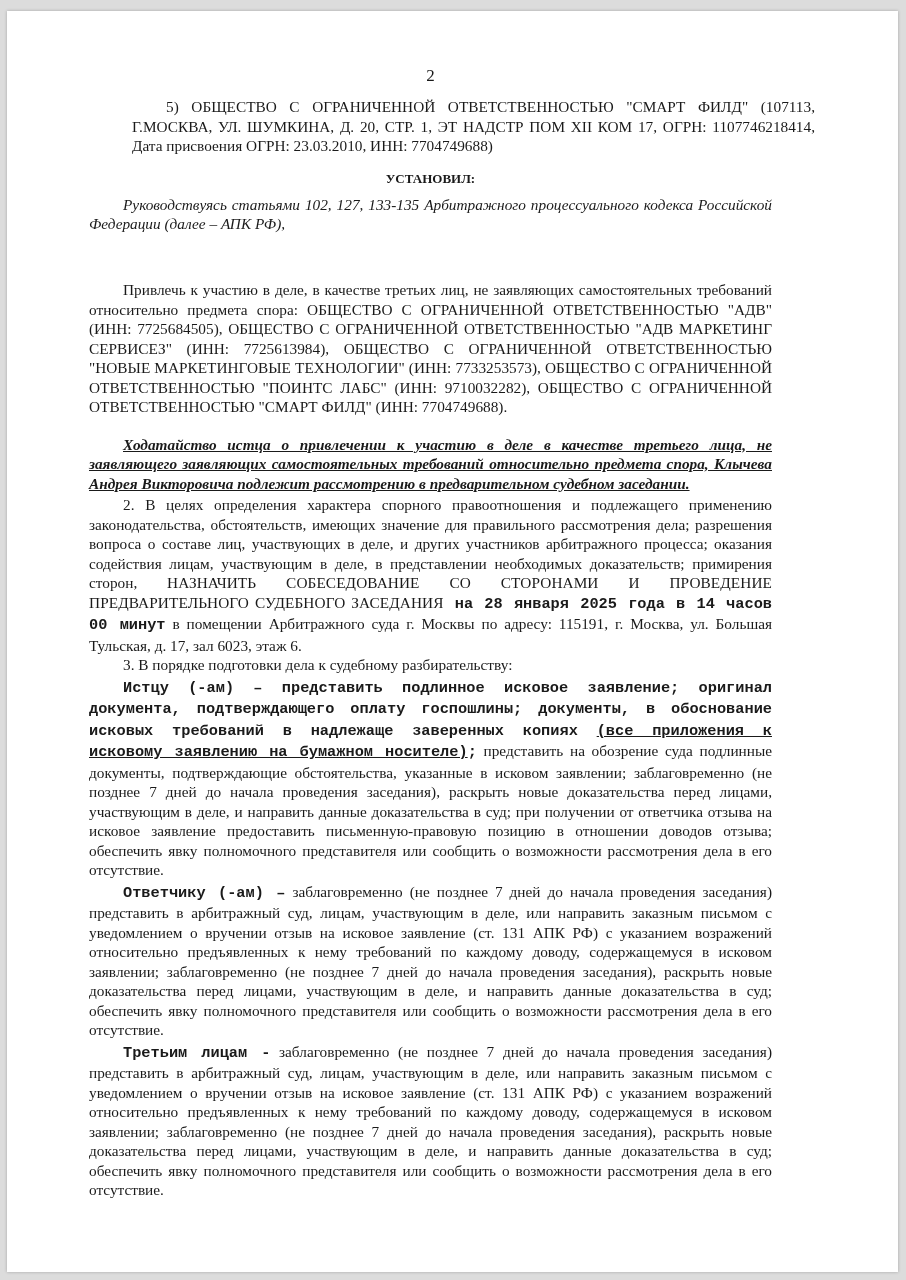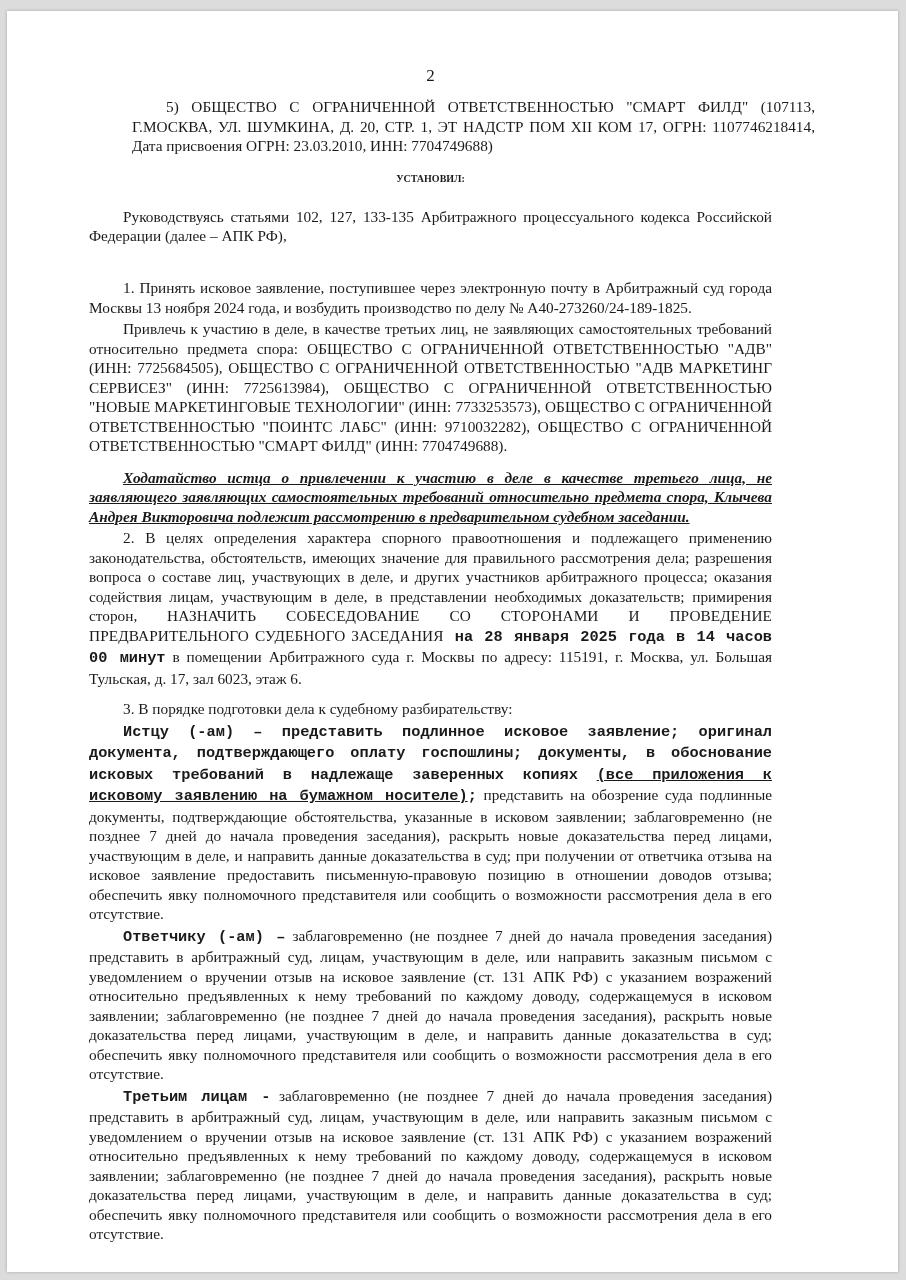--- a/index.html
+++ b/index.html
@@ -11,48 +11,47 @@
     position: absolute; left: 7px; top: 11px; width: 891px; height: 1261px;
     background: #ffffff; box-shadow: 0 0 3px rgba(0,0,0,0.25);
   }
   .content {
     position: absolute; left: 82px; top: 0; width: 683px;
     font-size: 15.3px; line-height: 19.5px; text-align: justify;
   }
   .page-num { position: absolute; left: 0; width: 683px; top: 55px; text-align: center; font-size: 17px; }
   .blk { position: absolute; left: 0; width: 683px; }
   p { margin: 0; text-indent: 34px; text-align: justify; }
-  .heading { text-align: center; font-weight: bold; text-indent: 0; font-size: 10px; }
+  .heading { text-align: center; font-weight: bold; text-indent: 0; font-size: 13px; }
   .caps { letter-spacing: 0.1px; }
   b { font-weight: bold; font-family: Liberation Mono, monospace; }
   .ul { text-decoration: underline; }
   .motion { font-weight: bold; font-style: italic; text-decoration: underline; }
 </style>
 </head>
 <body>
 
 <div class="page">
   <div class="content">
 
     <div class="page-num">2</div>
 
     <div class="blk" style="top:86px;margin-left:43px;">
       <p>5) ОБЩЕСТВО С ОГРАНИЧЕННОЙ ОТВЕТСТВЕННОСТЬЮ "СМАРТ ФИЛД" (107113, Г.МОСКВА, УЛ. ШУМКИНА, Д. 20, СТР. 1, ЭТ НАДСТР ПОМ XII КОМ 17, ОГРН: 1107746218414, Дата присвоения ОГРН: 23.03.2010, ИНН: 7704749688)</p>
     </div>
 
     <div class="blk" style="top:158px;">
       <p class="heading">УСТАНОВИЛ:</p>
-      <p style="margin-top:18px;">Руководствуясь статьями 102, 127, 133-135 Арбитражного процессуального кодекса Российской Федерации (далее – АПК РФ),</p>
+      <p style="margin-top:6px;font-style:italic;">Руководствуясь статьями 102, 127, 133-135 Арбитражного процессуального кодекса Российской Федерации (далее – АПК РФ),</p>
     </div>
 
     <div class="blk" style="top:267px;">
-      <p>1. Принять исковое заявление, поступившее через электронную почту в Арбитражный суд города Москвы 13 ноября 2024 года, и возбудить производство по делу № А40-273260/24-189-1825.</p>
       <p style="margin-top:2px;">Привлечь к участию в деле, в качестве третьих лиц, не заявляющих самостоятельных требований относительно предмета спора: ОБЩЕСТВО С ОГРАНИЧЕННОЙ ОТВЕТСТВЕННОСТЬЮ "АДВ" (ИНН: 7725684505), ОБЩЕСТВО С ОГРАНИЧЕННОЙ ОТВЕТСТВЕННОСТЬЮ "АДВ МАРКЕТИНГ СЕРВИСЕЗ" (ИНН: 7725613984), ОБЩЕСТВО С ОГРАНИЧЕННОЙ ОТВЕТСТВЕННОСТЬЮ "НОВЫЕ МАРКЕТИНГОВЫЕ ТЕХНОЛОГИИ" (ИНН: 7733253573), ОБЩЕСТВО С ОГРАНИЧЕННОЙ ОТВЕТСТВЕННОСТЬЮ "ПОИНТС ЛАБС" (ИНН: 9710032282), ОБЩЕСТВО С ОГРАНИЧЕННОЙ ОТВЕТСТВЕННОСТЬЮ "СМАРТ ФИЛД" (ИНН: 7704749688).</p>
-      <p style="margin-top:12px;"><span class="motion">Ходатайство истца о привлечении к участию в деле в качестве третьего лица, не заявляющего заявляющих самостоятельных требований относительно предмета спора, Клычева Андрея Викторовича подлежит рассмотрению в предварительном судебном заседании.</span></p>
+      <p style="margin-top:18px;"><span class="motion">Ходатайство истца о привлечении к участию в деле в качестве третьего лица, не заявляющего заявляющих самостоятельных требований относительно предмета спора, Клычева Андрея Викторовича подлежит рассмотрению в предварительном судебном заседании.</span></p>
       <p style="margin-top:2px;"><span>2. В целях определения характера спорного правоотношения и подлежащего применению законодательства, обстоятельств, имеющих значение для правильного рассмотрения дела; разрешения вопроса о составе лиц, участвующих в деле, и других участников арбитражного процесса; оказания содействия лицам, участвующим в деле, в представлении необходимых доказательств; примирения сторон, </span><span class="caps">НАЗНАЧИТЬ СОБЕСЕДОВАНИЕ СО СТОРОНАМИ И ПРОВЕДЕНИЕ ПРЕДВАРИТЕЛЬНОГО СУДЕБНОГО ЗАСЕДАНИЯ</span><b> на 28 января 2025 года в 14 часов 00 минут</b><span> в помещении Арбитражного суда г. Москвы по адресу: 115191, г. Москва, ул. Большая Тульская, д. 17, зал 6023, этаж 6.</span></p>
-      <p style="margin-top:11px;">3. В порядке подготовки дела к судебному разбирательству:</p>
+      <p style="margin-top:0;">3. В порядке подготовки дела к судебному разбирательству:</p>
       <p style="margin-top:2px;"><b>Истцу (-ам) – представить подлинное исковое заявление; оригинал документа, подтверждающего оплату госпошлины; документы, в обоснование исковых требований в надлежаще заверенных копиях </b><b class="ul">(все приложения к исковому заявлению на бумажном носителе)</b><b>;</b><span> представить на обозрение суда подлинные документы, подтверждающие обстоятельства, указанные в исковом заявлении; заблаговременно (не позднее 7 дней до начала проведения заседания), раскрыть новые доказательства перед лицами, участвующим в деле, и направить данные доказательства в суд; при получении от ответчика отзыва на исковое заявление предоставить письменную-правовую позицию в отношении доводов отзыва; обеспечить явку полномочного представителя или сообщить о возможности рассмотрения дела в его отсутствие.</span></p>
       <p style="margin-top:2px;"><b>Ответчику (-ам) –</b><span> заблаговременно (не позднее 7 дней до начала проведения заседания) представить в арбитражный суд, лицам, участвующим в деле, или направить заказным письмом с уведомлением о вручении отзыв на исковое заявление (ст. 131 АПК РФ) с указанием возражений относительно предъявленных к нему требований по каждому доводу, содержащемуся в исковом заявлении; заблаговременно (не позднее 7 дней до начала проведения заседания), раскрыть новые доказательства перед лицами, участвующим в деле, и направить данные доказательства в суд; обеспечить явку полномочного представителя или сообщить о возможности рассмотрения дела в его отсутствие.</span></p>
       <p style="margin-top:2px;"><b>Третьим лицам -</b><span> заблаговременно (не позднее 7 дней до начала проведения заседания) представить в арбитражный суд, лицам, участвующим в деле, или направить заказным письмом с уведомлением о вручении отзыв на исковое заявление (ст. 131 АПК РФ) с указанием возражений относительно предъявленных к нему требований по каждому доводу, содержащемуся в исковом заявлении; заблаговременно (не позднее 7 дней до начала проведения заседания), раскрыть новые доказательства перед лицами, участвующим в деле, и направить данные доказательства в суд; обеспечить явку полномочного представителя или сообщить о возможности рассмотрения дела в его отсутствие.</span></p>
     </div>
 
   </div>
 </div>
 
 </body></html>

